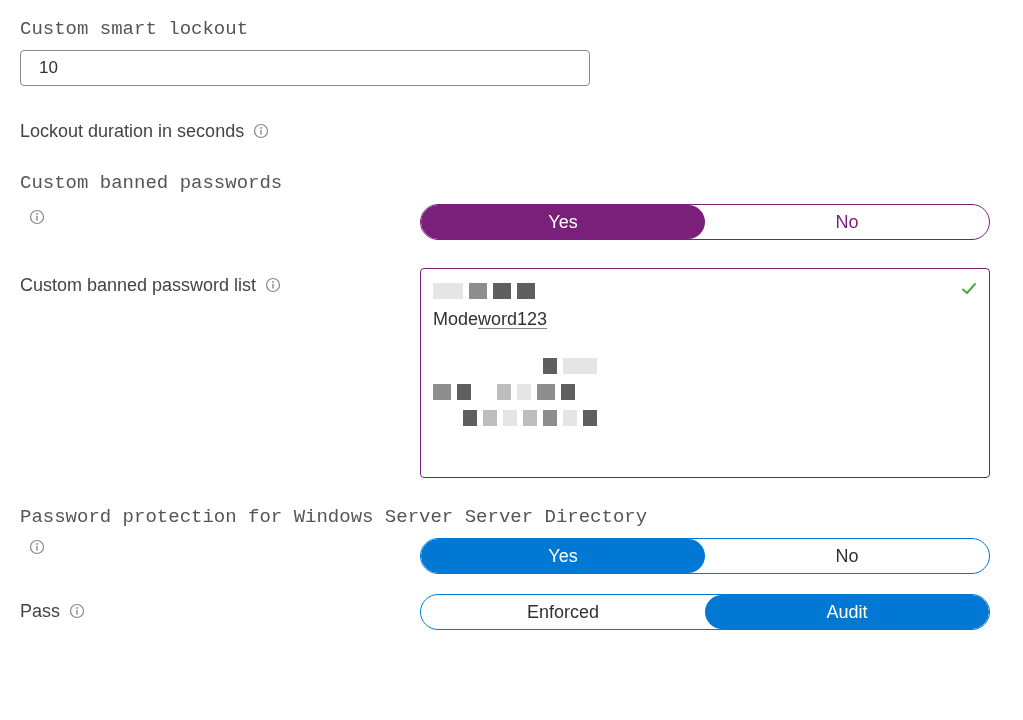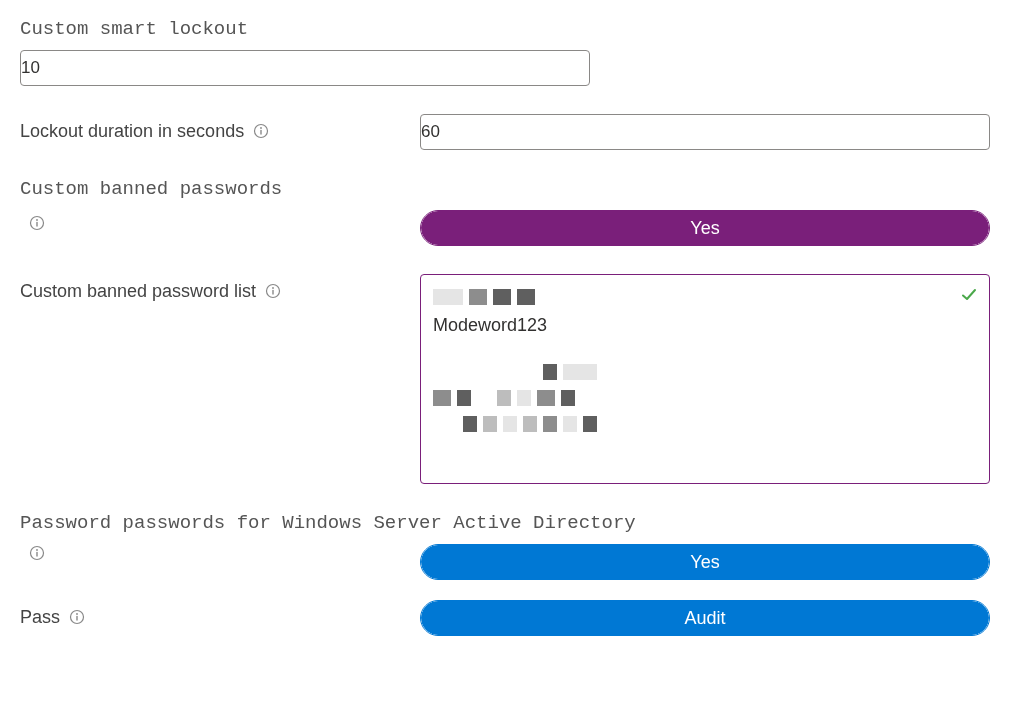--- a/index.html
+++ b/index.html
@@ -44,37 +44,36 @@
   }
   .info-icon svg { display:block; }
   .ctrl {
     flex: 1 1 auto;
     max-width: 570px;
   }
 
   input.txt {
     width: 100%;
     height: 36px;
-    padding: 4px 0;
+    padding: 4px 18px;
     font-size: 17px;
     color: #323130;
     border: 1px solid #8a8886;
     border-radius: 4px;
     background: #fff;
   }
 
   
   .pill {
     display: flex;
     width: 100%;
     border: 1px solid;
     border-radius: 999px;
     overflow: hidden;
     height: 36px;
-    flex-direction: column;
   }
   .pill .opt {
     flex: 1 1 0;
     text-align: center;
     line-height: 34px;
     font-size: 18px;
     cursor: pointer;
     user-select: none;
   }
   
@@ -125,20 +124,21 @@
   .g1 { background: #e5e5e5; }
   .g2 { background: #bdbdbd; }
   .g3 { background: #8d8d8d; }
   .g4 { background: #5f5f5f; }
 
   .password-word {
     font-size: 18px;
     color: #323130;
   }
   .password-word .underlined {
+    text-decoration: underline;
     text-decoration-color: #888;
     text-underline-offset: 3px;
   }
 </style>
 </head>
 <body>
 
 <div class="section-title">Custom smart lockout</div>
 
 <div class="row">
@@ -150,23 +150,20 @@
 <div class="row">
   <div class="lbl">
     <span>Lockout duration in seconds</span>
     <span class="info-icon">
       <svg width="16" height="16" viewBox="0 0 16 16">
           <circle cx="8" cy="8" r="6.5" fill="none" stroke="#888" stroke-width="1.2"></circle>
           <circle cx="8" cy="5" r="0.9" fill="#888"></circle>
           <rect x="7.3" y="6.8" width="1.4" height="5" rx="0.7" fill="#888"></rect>
         </svg>
     </span>
-  </div>
-  <div class="ctrl">
-    <input class="txt" type="text" value="60" style="">
   </div>
 </div>
 
 <div class="section-title">Custom banned passwords</div>
 
 <div class="row">
   <div class="lbl">
     <span class="info-icon">
       <svg width="16" height="16" viewBox="0 0 16 16">
           <circle cx="8" cy="8" r="6.5" fill="none" stroke="#888" stroke-width="1.2"></circle>
@@ -229,21 +226,21 @@
         <span class="blk g1" style="width:14px"></span>
         <span class="blk g2" style="width:14px"></span>
         <span class="blk g3" style="width:14px"></span>
         <span class="blk g1" style="width:14px"></span>
         <span class="blk g4" style="width:14px"></span>
       </div>
     </div>
   </div>
 </div>
 
-<div class="section-title">Password passwords for Windows Server Active Directory</div>
+<div class="section-title">Password protection for Windows Server Server Directory</div>
 
 <div class="row tight">
   <div class="lbl" style="padding-top:0">
     <span class="info-icon">
       <svg width="16" height="16" viewBox="0 0 16 16">
           <circle cx="8" cy="8" r="6.5" fill="none" stroke="#888" stroke-width="1.2"></circle>
           <circle cx="8" cy="5" r="0.9" fill="#888"></circle>
           <rect x="7.3" y="6.8" width="1.4" height="5" rx="0.7" fill="#888"></rect>
         </svg>
     </span>
@@ -262,16 +259,17 @@
     <span class="info-icon">
       <svg width="16" height="16" viewBox="0 0 16 16">
           <circle cx="8" cy="8" r="6.5" fill="none" stroke="#888" stroke-width="1.2"></circle>
           <circle cx="8" cy="5" r="0.9" fill="#888"></circle>
           <rect x="7.3" y="6.8" width="1.4" height="5" rx="0.7" fill="#888"></rect>
         </svg>
     </span>
   </div>
   <div class="ctrl">
     <div class="pill blue">
+      <div class="opt">Enforced</div>
       <div class="opt sel">Audit</div>
     </div>
   </div>
 </div>
 
 </body></html>

